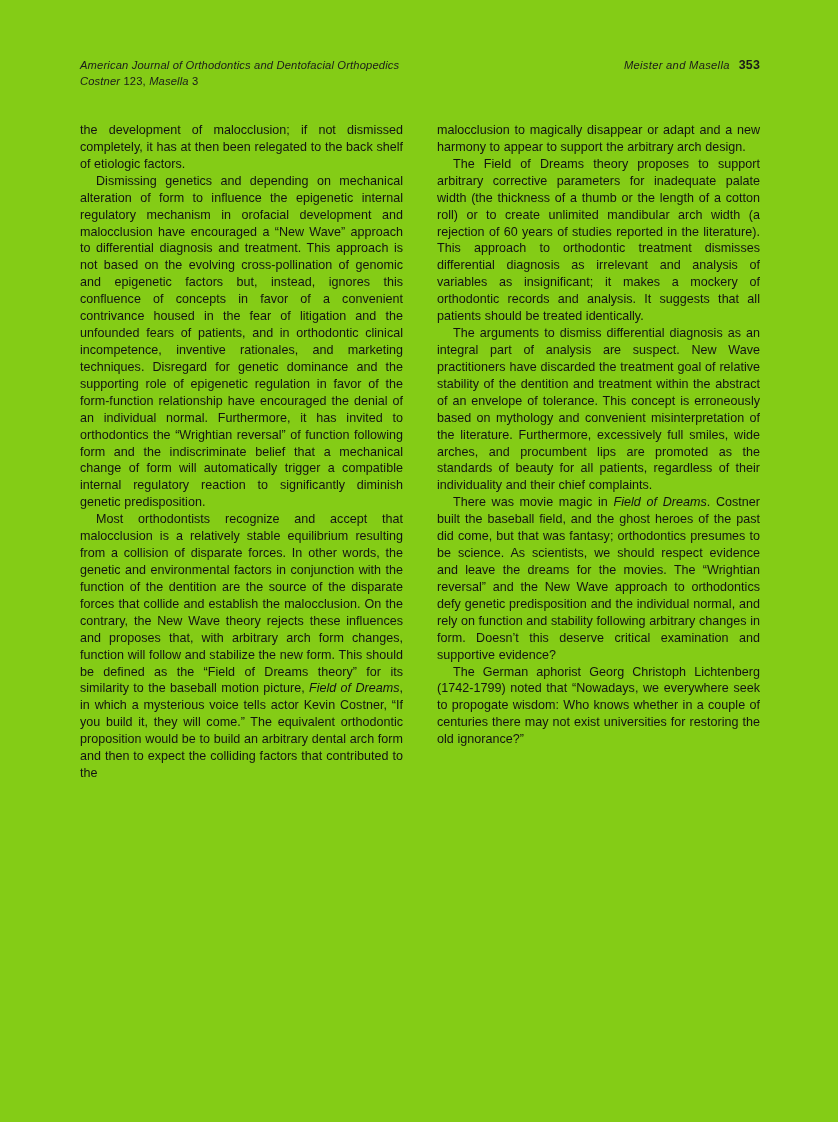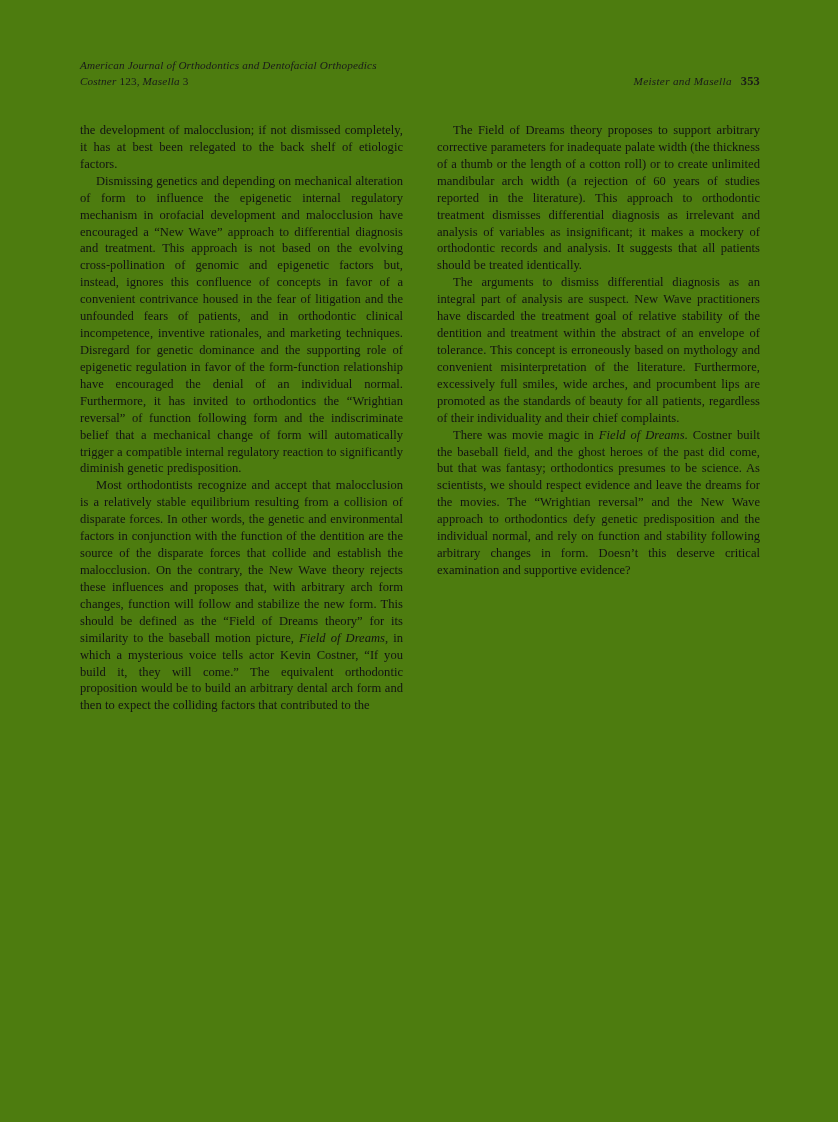--- a/index.html
+++ b/index.html
@@ -5,23 +5,23 @@
 <style>
   html, body {
     margin: 0;
     padding: 0;
     background: #ffffff;
   }
   .page {
     position: relative;
     width: 838px;
     height: 1122px;
-    background: #4d7c0f;
+    background: #84cc16;
     overflow: hidden;
-    font-family: Liberation Serif, serif;
+    font-family: Liberation Sans, sans-serif;
     color: #111111;
   }
 
   
   .running-head {
     position: absolute;
     left: 80px;
     top: 58px;
     width: 680px;
     height: 36px;
@@ -39,21 +39,21 @@
   }
   .rh-left .vol-line {
     display: block;
   }
   .rh-left .vol-num {
     font-style: normal;
   }
   .rh-right {
     position: absolute;
     right: 0;
-    top: 16px;
+    top: 0;
     font-size: 11.2px;
     line-height: 15.5px;
     white-space: nowrap;
     color: #1a1a1a;
   }
   .rh-right .authors {
     font-style: italic;
     letter-spacing: 0.3px;
   }
   .rh-right .pageno {
@@ -113,24 +113,26 @@
         <span class="vol-num">3</span>
       </span>
     </div>
     <div class="rh-right">
       <span class="authors">Meister and Masella</span><span class="pageno">353</span>
     </div>
   </div>
 
   <div class="body-columns">
     <div class="col" id="col-left">
-        <p class="no-indent">the development of malocclusion; if not dismissed completely, it has at best been relegated to the back shelf of etiologic factors.</p>
+        <p class="no-indent">the development of malocclusion; if not dismissed completely, it has at then been relegated to the back shelf of etiologic factors.</p>
         <p>Dismissing genetics and depending on mechanical alteration of form to influence the epigenetic internal regulatory mechanism in orofacial development and malocclusion have encouraged a “New Wave” approach to differential diagnosis and treatment. This approach is not based on the evolving cross-pollination of genomic and epigenetic factors but, instead, ignores this confluence of concepts in favor of a convenient contrivance housed in the fear of litigation and the unfounded fears of patients, and in orthodontic clinical incompetence, inventive rationales, and marketing techniques. Disregard for genetic dominance and the supporting role of epigenetic regulation in favor of the form-function relationship have encouraged the denial of an individual normal. Furthermore, it has invited to orthodontics the “Wrightian reversal” of function following form and the indiscriminate belief that a mechanical change of form will automatically trigger a compatible internal regulatory reaction to significantly diminish genetic predisposition.</p>
         <p>Most orthodontists recognize and accept that malocclusion is a relatively stable equilibrium resulting from a collision of disparate forces. In other words, the genetic and environmental factors in conjunction with the function of the dentition are the source of the disparate forces that collide and establish the malocclusion. On the contrary, the New Wave theory rejects these influences and proposes that, with arbitrary arch form changes, function will follow and stabilize the new form. This should be defined as the “Field of Dreams theory” for its similarity to the baseball motion picture, <i>Field of Dreams</i>, in which a mysterious voice tells actor Kevin Costner, “If you build it, they will come.” The equivalent orthodontic proposition would be to build an arbitrary dental arch form and then to expect the colliding factors that contributed to the</p>
       </div>
     <div class="col" id="col-right">
+        <p class="no-indent">malocclusion to magically disappear or adapt and a new harmony to appear to support the arbitrary arch design.</p>
         <p>The Field of Dreams theory proposes to support arbitrary corrective parameters for inadequate palate width (the thickness of a thumb or the length of a cotton roll) or to create unlimited mandibular arch width (a rejection of 60 years of studies reported in the literature). This approach to orthodontic treatment dismisses differential diagnosis as irrelevant and analysis of variables as insignificant; it makes a mockery of orthodontic records and analysis. It suggests that all patients should be treated identically.</p>
         <p>The arguments to dismiss differential diagnosis as an integral part of analysis are suspect. New Wave practitioners have discarded the treatment goal of relative stability of the dentition and treatment within the abstract of an envelope of tolerance. This concept is erroneously based on mythology and convenient misinterpretation of the literature. Furthermore, excessively full smiles, wide arches, and procumbent lips are promoted as the standards of beauty for all patients, regardless of their individuality and their chief complaints.</p>
         <p>There was movie magic in <i>Field of Dreams</i>. Costner built the baseball field, and the ghost heroes of the past did come, but that was fantasy; orthodontics presumes to be science. As scientists, we should respect evidence and leave the dreams for the movies. The “Wrightian reversal” and the New Wave approach to orthodontics defy genetic predisposition and the individual normal, and rely on function and stability following arbitrary changes in form. Doesn’t this deserve critical examination and supportive evidence?</p>
+        <p>The German aphorist Georg Christoph Lichtenberg (1742-1799) noted that “Nowadays, we everywhere seek to propogate wisdom: Who knows whether in a couple of centuries there may not exist universities for restoring the old ignorance?”</p>
       </div>
   </div>
 
 </div>
 
 </body></html>

